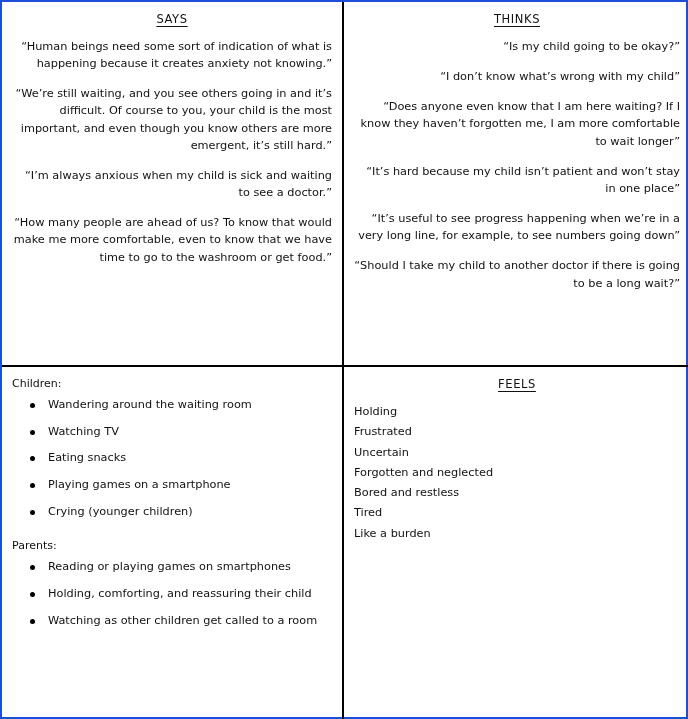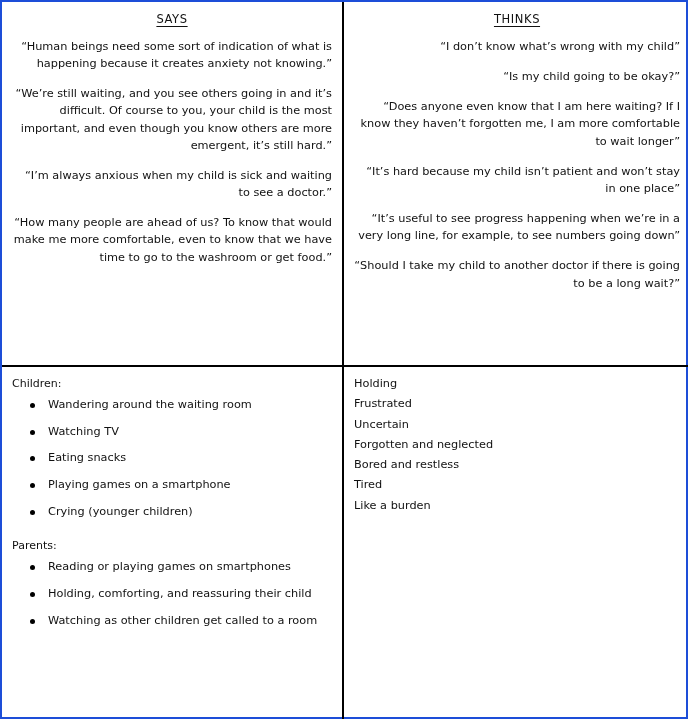--- a/index.html
+++ b/index.html
@@ -102,22 +102,22 @@
       <li>“Human beings need some sort of indication of what is happening because it creates anxiety not knowing.”</li>
       <li>“We’re still waiting, and you see others going in and it’s difficult. Of course to you, your child is the most important, and even though you know others are more emergent, it’s still hard.”</li>
       <li>“I’m always anxious when my child is sick and waiting to see a doctor.”</li>
       <li>“How many people are ahead of us? To know that would make me more comfortable, even to know that we have time to go to the washroom or get food.”</li>
     </ul>
   </div>
 
   <div class="quadrant q-thinks">
     <div class="quad-title">THINKS</div>
     <ul class="quote-list">
+      <li>“Is my child going to be okay?”</li>
       <li>“I don’t know what’s wrong with my child”</li>
-      <li>“Is my child going to be okay?”</li>
       <li>“Does anyone even know that I am here waiting? If I know they haven’t forgotten me, I am more comfortable to wait longer”</li>
       <li>“It’s hard because my child isn’t patient and won’t stay in one place”</li>
       <li>“It’s useful to see progress happening when we’re in a very long line, for example, to see numbers going down”</li>
       <li>“Should I take my child to another doctor if there is going to be a long wait?”</li>
     </ul>
   </div>
 
   <div class="quadrant q-does">
 
     <div class="group-label">Children:</div>
@@ -131,20 +131,21 @@
 
     <div class="group-label second">Parents:</div>
     <ul class="bullets">
       <li>Reading or playing games on smartphones</li>
       <li>Holding, comforting, and reassuring their child</li>
       <li>Watching as other children get called to a room</li>
     </ul>
   </div>
 
   <div class="quadrant q-feels">
+    <div class="quad-title">FEELS</div>
     <ul class="plain-list feels-list">
       <li>Holding</li>
       <li>Frustrated</li>
       <li>Uncertain</li>
       <li>Forgotten and neglected</li>
       <li>Bored and restless</li>
       <li>Tired</li>
       <li>Like a burden</li>
     </ul>
   </div>

